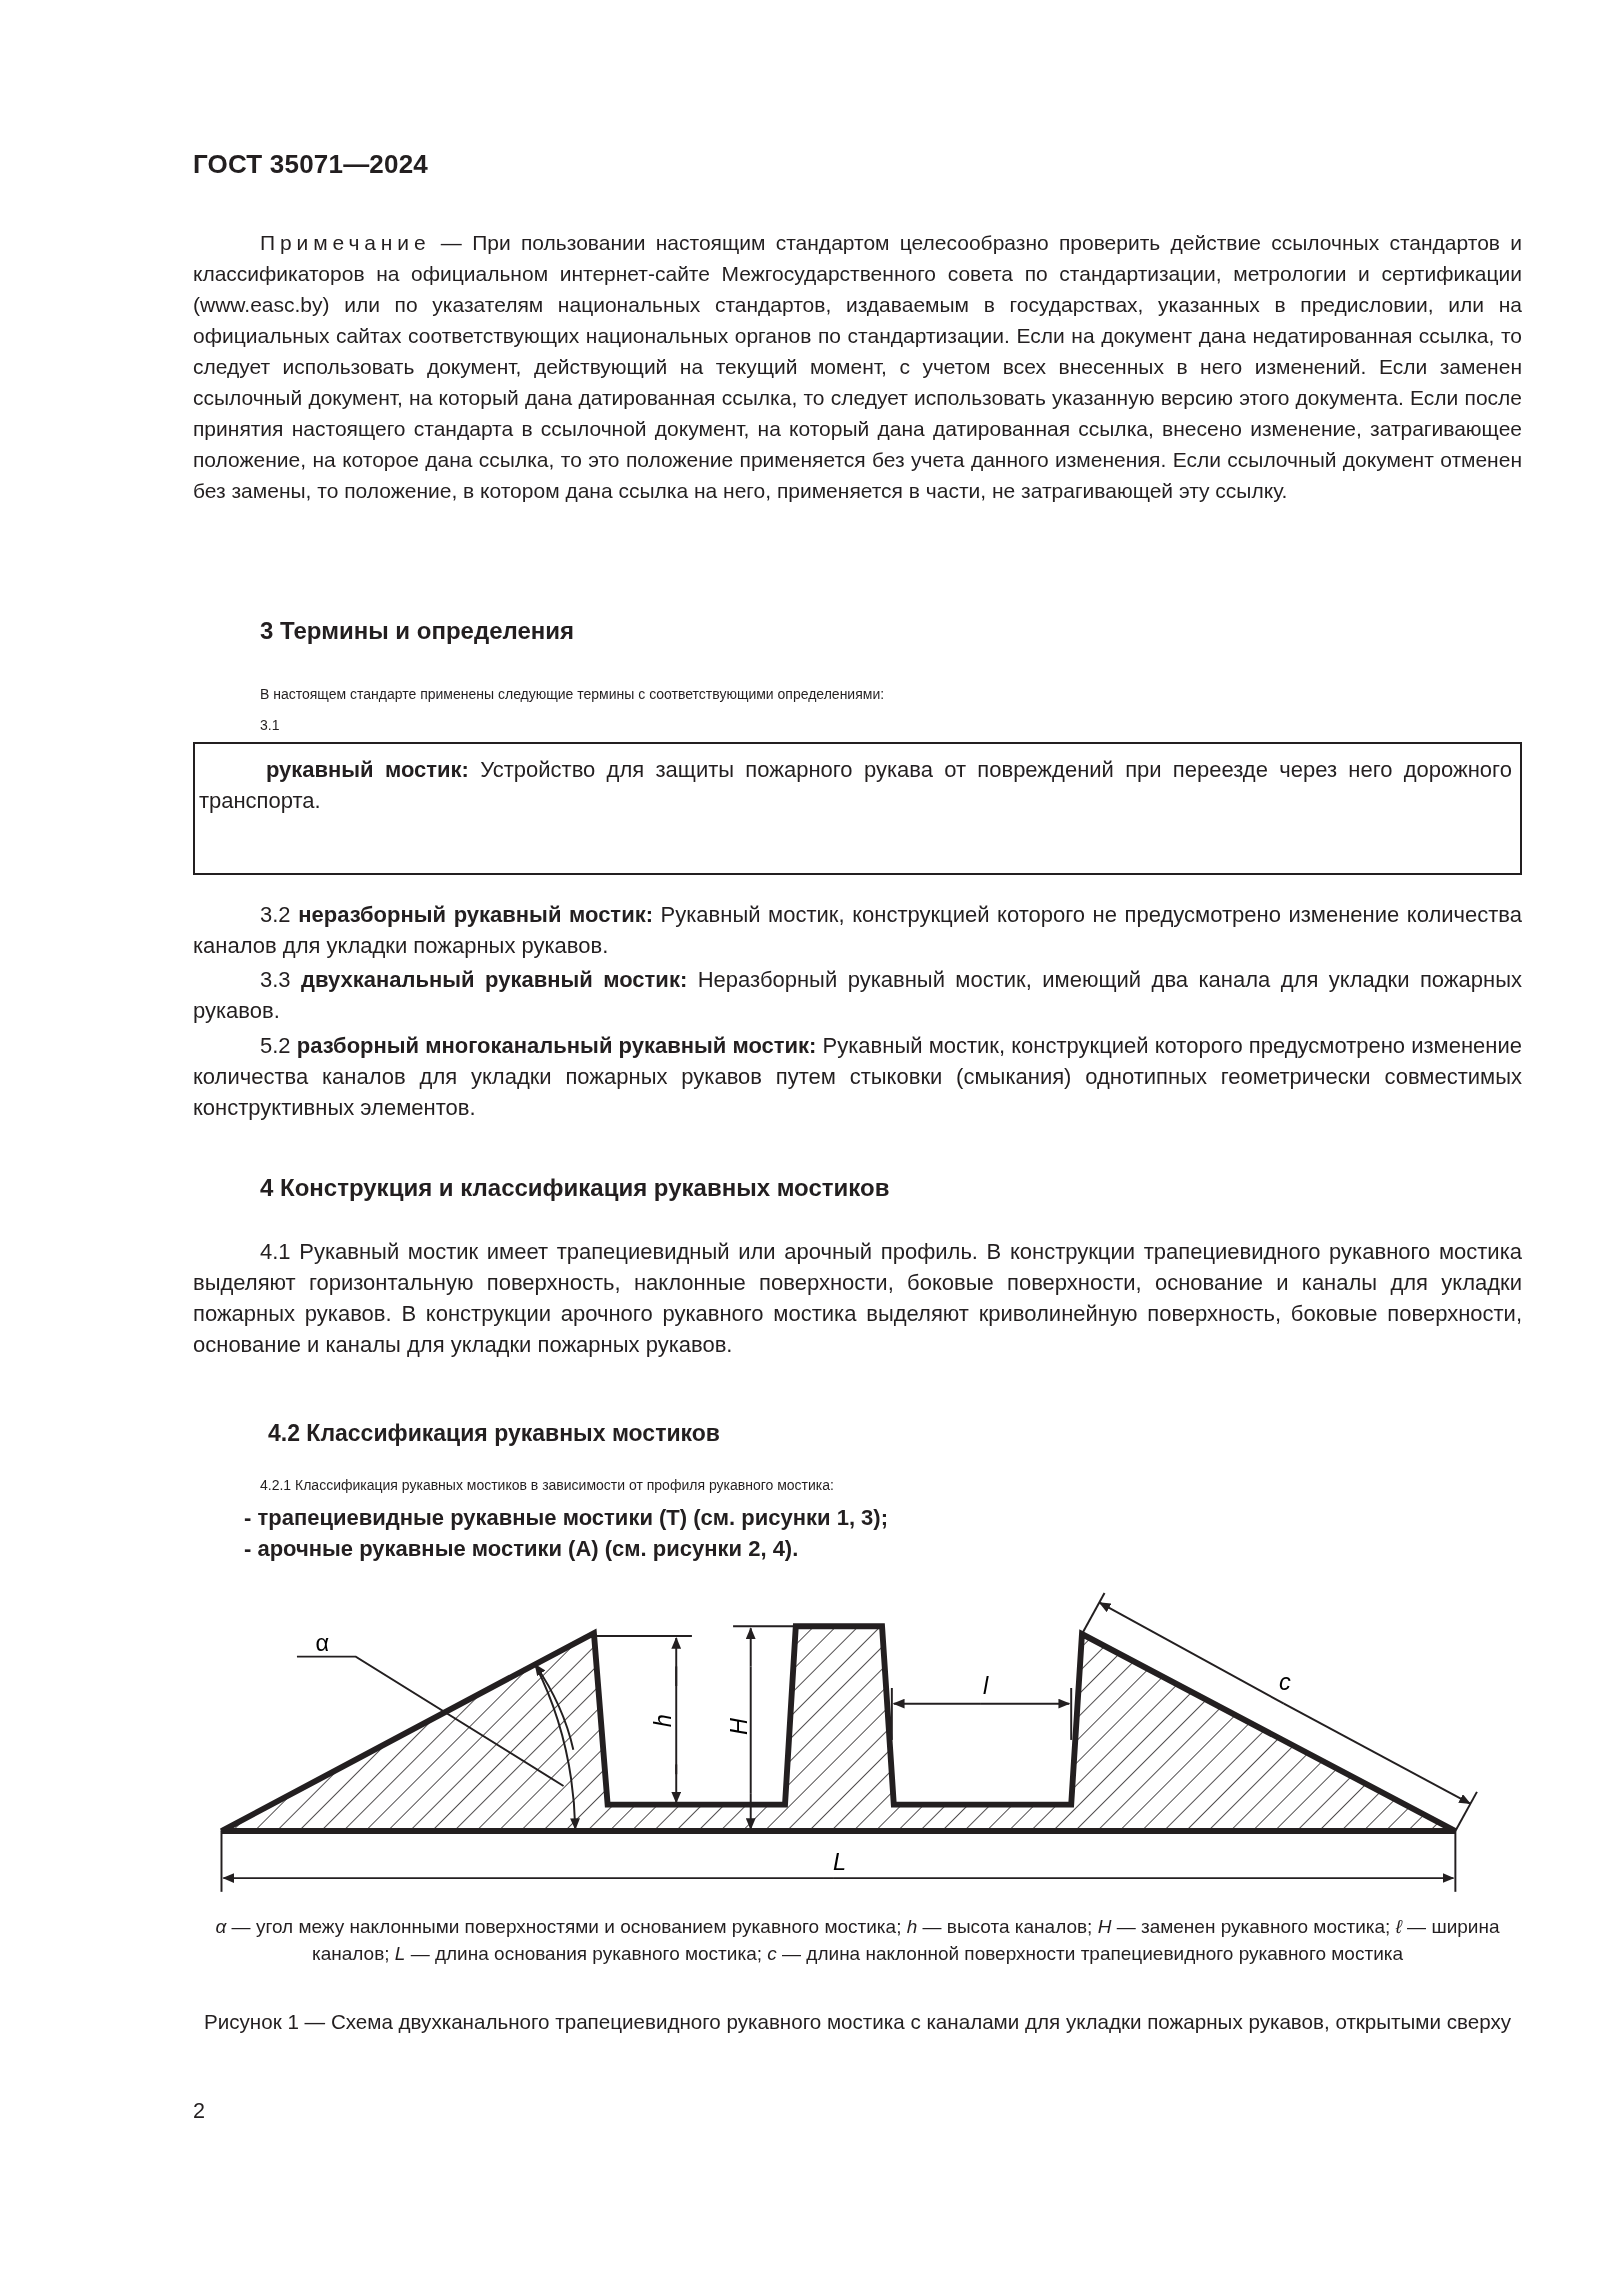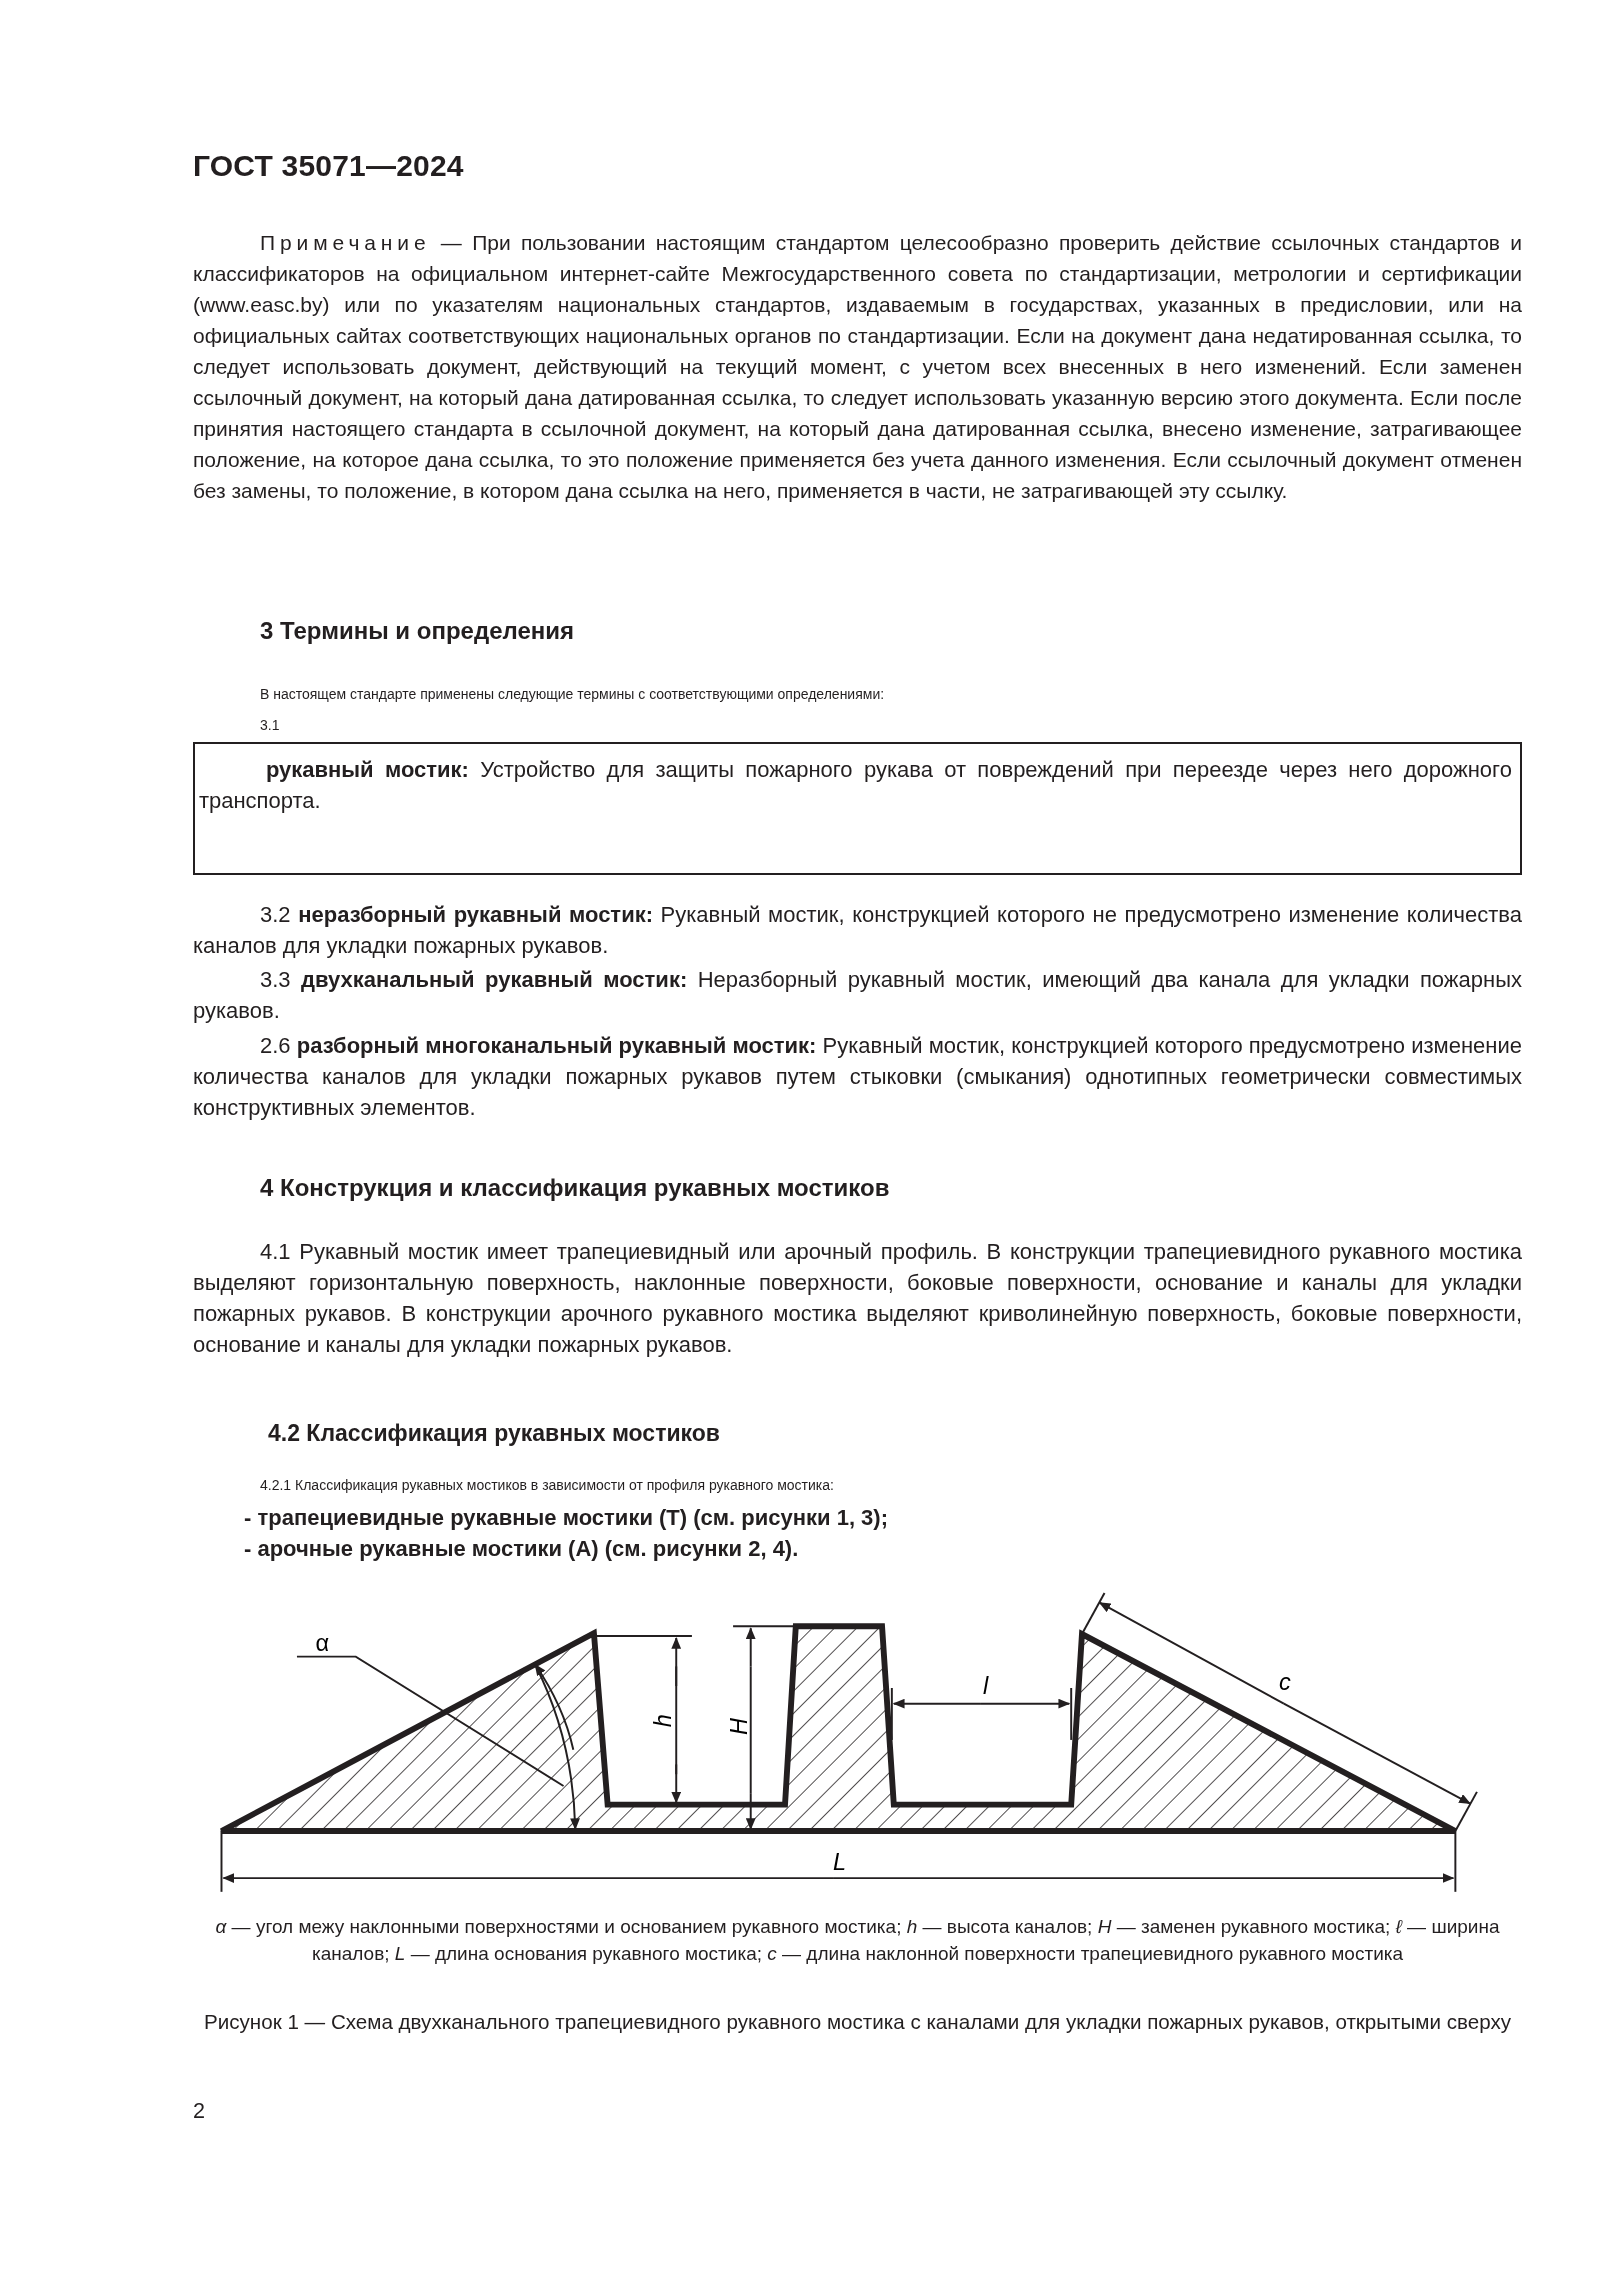--- a/index.html
+++ b/index.html
@@ -1,19 +1,19 @@
 <!DOCTYPE html>
 <html><head>
 <meta charset="utf-8">
 <style>
   html, body { margin: 0; padding: 0; background: #ffffff; }
   body { width: 1621px; height: 2293px; position: relative; overflow: hidden;
          font-family: "Liberation Sans", sans-serif; color: #231f20; }
   .abs { position: absolute; }
-  .hdr { left: 193px; top: 149px; font-size: 30px; font-weight: bold; letter-spacing: 0.2px; }
+  .hdr { left: 193px; top: 149px; font-size: 26px; font-weight: bold; letter-spacing: 0.2px; }
   .para { position: absolute; left: 193px; width: 1329px; font-size: 22px; line-height: 31px;
           text-align: justify; }
   .note { font-size: 21px; line-height: 31px; top: 227px; }
   .note .spaced { letter-spacing: 4.9px; }
   .indent { text-indent: 67px; }
   .h1 { position: absolute; left: 260px; font-size: 24px; font-weight: bold; text-align: center; }
   .h2 { position: absolute; left: 260px; font-size: 23px; font-weight: bold; margin-left: 8px; }
   .plain { position: absolute; left: 260px; font-size: 14px; line-height: 31px; }
   .defbox { position: absolute; left: 193px; top: 742px; width: 1325px; height: 129px;
             border: 2.5px solid #231f20; }
@@ -38,21 +38,21 @@
 <div class="h1" style="top:617px">3  Термины и определения</div>
 <div class="plain" style="top:679px">В настоящем стандарте применены следующие термины с соответствующими определениями:</div>
 <div class="plain" style="top:710px">3.1</div>
 
 <div class="defbox">
   <div class="para indent" style="top:9.8px"><b>рукавный мостик:</b><span> Устройство для защиты пожарного рукава от повреждений при переезде через него дорожного транспорта.</span></div>
 </div>
 
 <div class="para indent" style="top:899px"><span>3.2 </span><b>неразборный рукавный мостик:</b><span> Рукавный мостик, конструкцией которого не предусмотрено изменение количества каналов для укладки пожарных рукавов.</span></div>
 <div class="para indent" style="top:964px"><span>3.3 </span><b>двухканальный рукавный мостик:</b><span> Неразборный рукавный мостик, имеющий два канала для укладки пожарных рукавов.</span></div>
-<div class="para indent" style="top:1030px"><span>2.6 </span><b>разборный многоканальный рукавный мостик:</b><span> Рукавный мостик, конструкцией которого предусмотрено изменение количества каналов для укладки пожарных рукавов путем стыковки (смыкания) однотипных геометрически совместимых конструктивных элементов.</span></div>
+<div class="para indent" style="top:1030px"><span>5.2 </span><b>разборный многоканальный рукавный мостик:</b><span> Рукавный мостик, конструкцией которого предусмотрено изменение количества каналов для укладки пожарных рукавов путем стыковки (смыкания) однотипных геометрически совместимых конструктивных элементов.</span></div>
 
 <div class="h1" style="top:1174px">4  Конструкция и классификация рукавных мостиков</div>
 <div class="para indent" style="top:1236px">4.1  Рукавный мостик имеет трапециевидный или арочный профиль. В конструкции трапециевидного рукавного мостика выделяют горизонтальную поверхность, наклонные поверхности, боковые поверхности, основание и каналы для укладки пожарных рукавов. В конструкции арочного рукавного мостика выделяют криволинейную поверхность, боковые поверхности, основание и каналы для укладки пожарных рукавов.</div>
 <div class="h2" style="top:1420px">4.2  Классификация рукавных мостиков</div>
 <div class="plain" style="top:1470px">4.2.1  Классификация рукавных мостиков в зависимости от профиля рукавного мостика:</div>
 <div class="list" style="top:1502px">
   <div>-  трапециевидные рукавные мостики (Т) (см. рисунки 1, 3);</div>
   <div>-  арочные рукавные мостики (А) (см. рисунки 2, 4).</div>
 </div>
 

